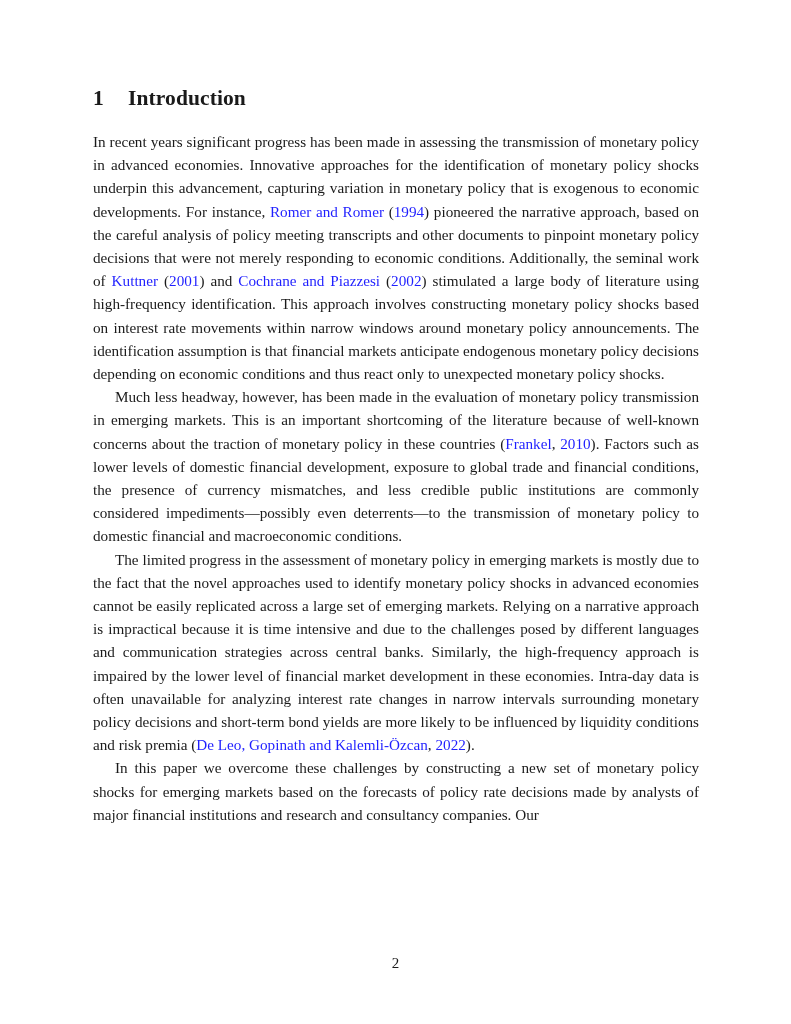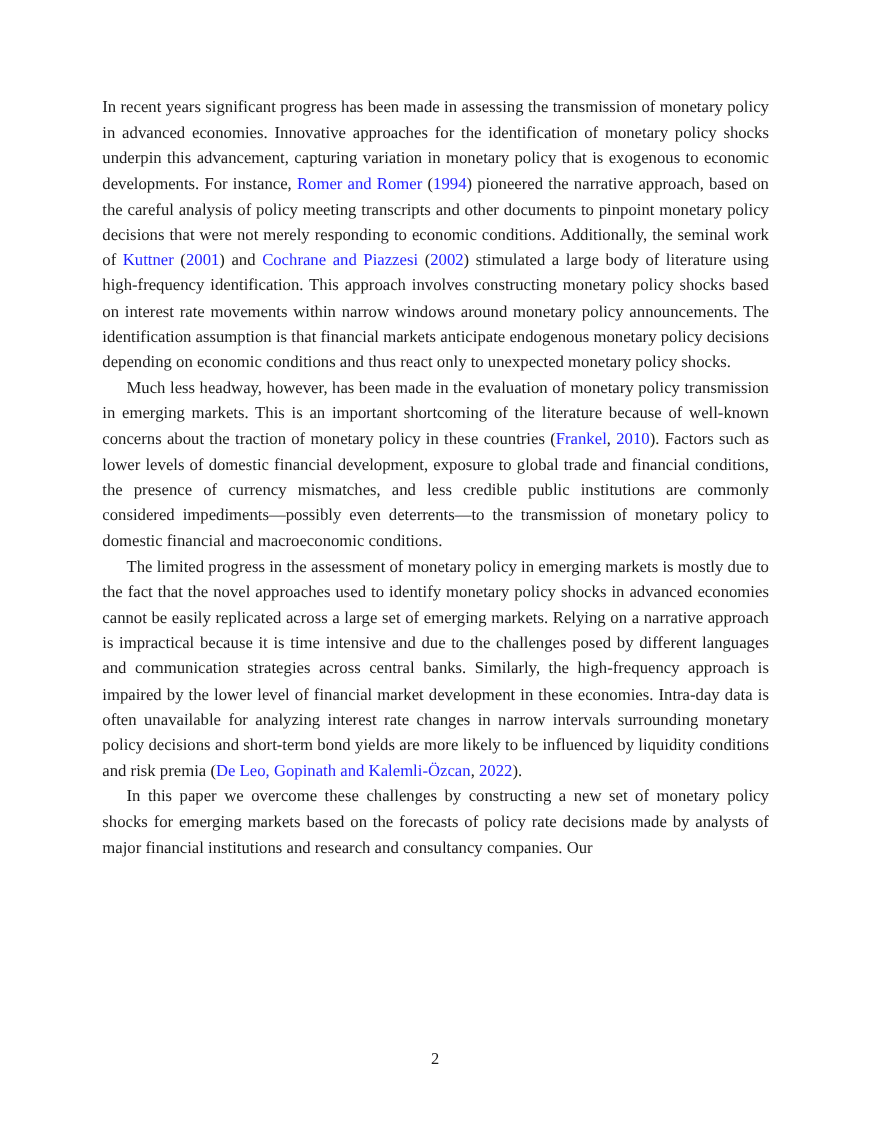--- a/index.html
+++ b/index.html
@@ -23,19 +23,22 @@
   a.cite { color: #1f1fff; text-decoration: none; }
   .pagenum {
     position: absolute; left: 0; right: 0; top: 955px; text-align: center;
     font-family: "Liberation Serif", serif; font-size: 15px;
   }
 </style>
 </head>
 <body>
 
 <div class="page">
+  <h1 class="section">
+    <span class="num">1</span><span>Introduction</span>
+  </h1>
   <p class="para"><span>In recent years significant progress has been made in assessing the transmission of mone­tary policy in advanced economies. Innovative approaches for the identification of mon­etary policy shocks underpin this advancement, capturing variation in monetary policy that is exogenous to economic developments.  For instance, </span><a class="cite" href="#" style="color: rgb(31, 31, 255);">Romer and Romer</a><span> (</span><a class="cite" href="#" style="color: rgb(31, 31, 255);">1994</a><span>) pioneered the narrative approach, based on the careful analysis of policy meeting tran­scripts and other documents to pinpoint monetary policy decisions that were not merely responding to economic conditions. Additionally, the seminal work of </span><a class="cite" href="#" style="color: rgb(31, 31, 255);">Kuttner</a><span> (</span><a class="cite" href="#" style="color: rgb(31, 31, 255);">2001</a><span>) and </span><a class="cite" href="#" style="color: rgb(31, 31, 255);">Cochrane and Piazzesi</a><span> (</span><a class="cite" href="#" style="color: rgb(31, 31, 255);">2002</a><span>) stimulated a large body of literature using high-frequency identification. This approach involves constructing monetary policy shocks based on in­terest rate movements within narrow windows around monetary policy announcements. The identification assumption is that financial markets anticipate endogenous monetary policy decisions depending on economic conditions and thus react only to unexpected monetary policy shocks.</span></p>
   <p class="para indent"><span>Much less headway, however, has been made in the evaluation of monetary policy transmission in emerging markets.  This is an important shortcoming of the literature because of well-known concerns about the traction of monetary policy in these countries (</span><a class="cite" href="#" style="color: rgb(31, 31, 255);">Frankel</a><span>, </span><a class="cite" href="#" style="color: rgb(31, 31, 255);">2010</a><span>).  Factors such as lower levels of domestic financial development, expo­sure to global trade and financial conditions, the presence of currency mismatches, and less credible public institutions are commonly considered impediments—possibly even deterrents—to the transmission of monetary policy to domestic financial and macroeco­nomic conditions.</span></p>
   <p class="para indent"><span>The limited progress in the assessment of monetary policy in emerging markets is mostly due to the fact that the novel approaches used to identify monetary policy shocks in advanced economies cannot be easily replicated across a large set of emerging markets. Relying on a narrative approach is impractical because it is time intensive and due to the challenges posed by different languages and communication strategies across central banks. Similarly, the high-frequency approach is impaired by the lower level of financial market development in these economies. Intra-day data is often unavailable for analyz­ing interest rate changes in narrow intervals surrounding monetary policy decisions and short-term bond yields are more likely to be influenced by liquidity conditions and risk premia (</span><a class="cite" href="#" style="color: rgb(31, 31, 255);">De Leo, Gopinath and Kalemli-Özcan</a><span>, </span><a class="cite" href="#" style="color: rgb(31, 31, 255);">2022</a><span>).</span></p>
   <p class="para indent"><span>In this paper we overcome these challenges by constructing a new set of monetary policy shocks for emerging markets based on the forecasts of policy rate decisions made by analysts of major financial institutions and research and consultancy companies. Our</span></p>
 </div>
 
 <div class="pagenum">2</div>
 
 </body></html>

